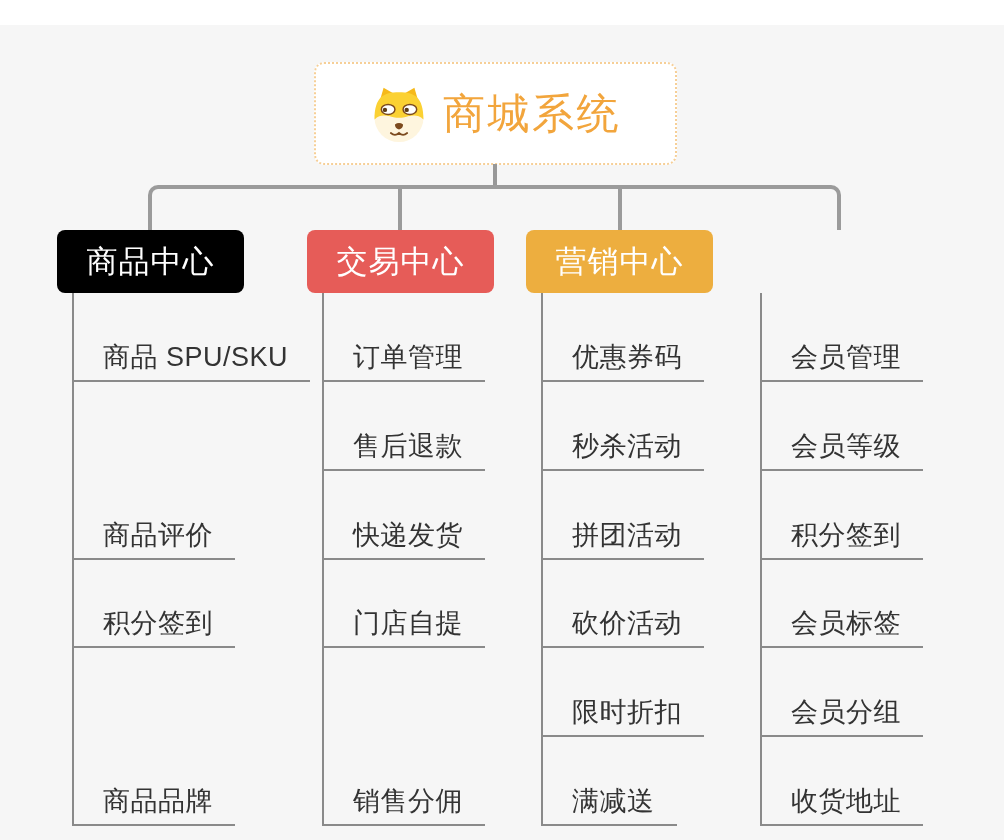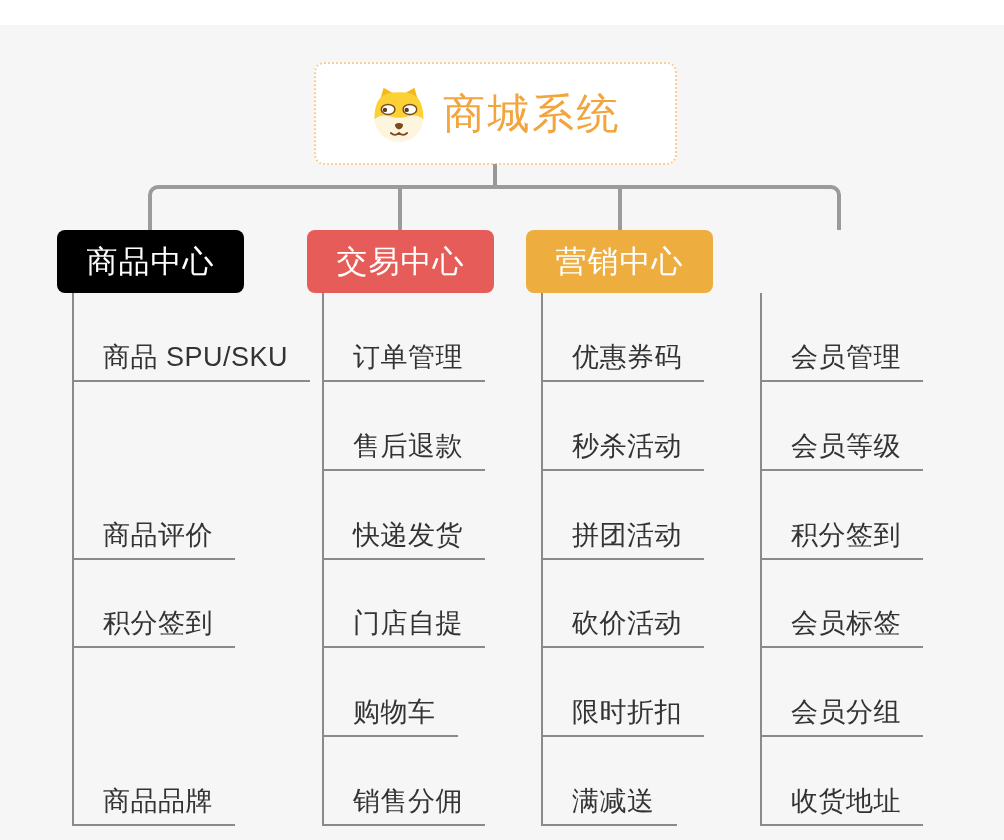--- a/index.html
+++ b/index.html
@@ -101,23 +101,20 @@
         </div>
         <div class="leaf" style="top: 194px;">
           <span class="leaf-label">售后退款</span>
         </div>
         <div class="leaf" style="top: 283px;">
           <span class="leaf-label">快递发货</span>
         </div>
         <div class="leaf" style="top: 371px;">
           <span class="leaf-label">门店自提</span>
         </div>
-        <div class="leaf" style="top: 460px;">
-          <span class="leaf-label">购物车</span>
-        </div>
         <div class="leaf" style="top: 549px; align-items: flex-end;">
           <span class="leaf-label">销售分佣</span>
         </div>
       </div>
       <div class="branch-column" style="left: 526px; top: 205px; width: 187px;">
         <div class="branch-header" style="background: rgb(237, 174, 63);">
           <span class="branch-header-label">营销中心</span>
         </div>
         <div class="trunk"></div>
         <div class="leaf" style="top: 105px;">

